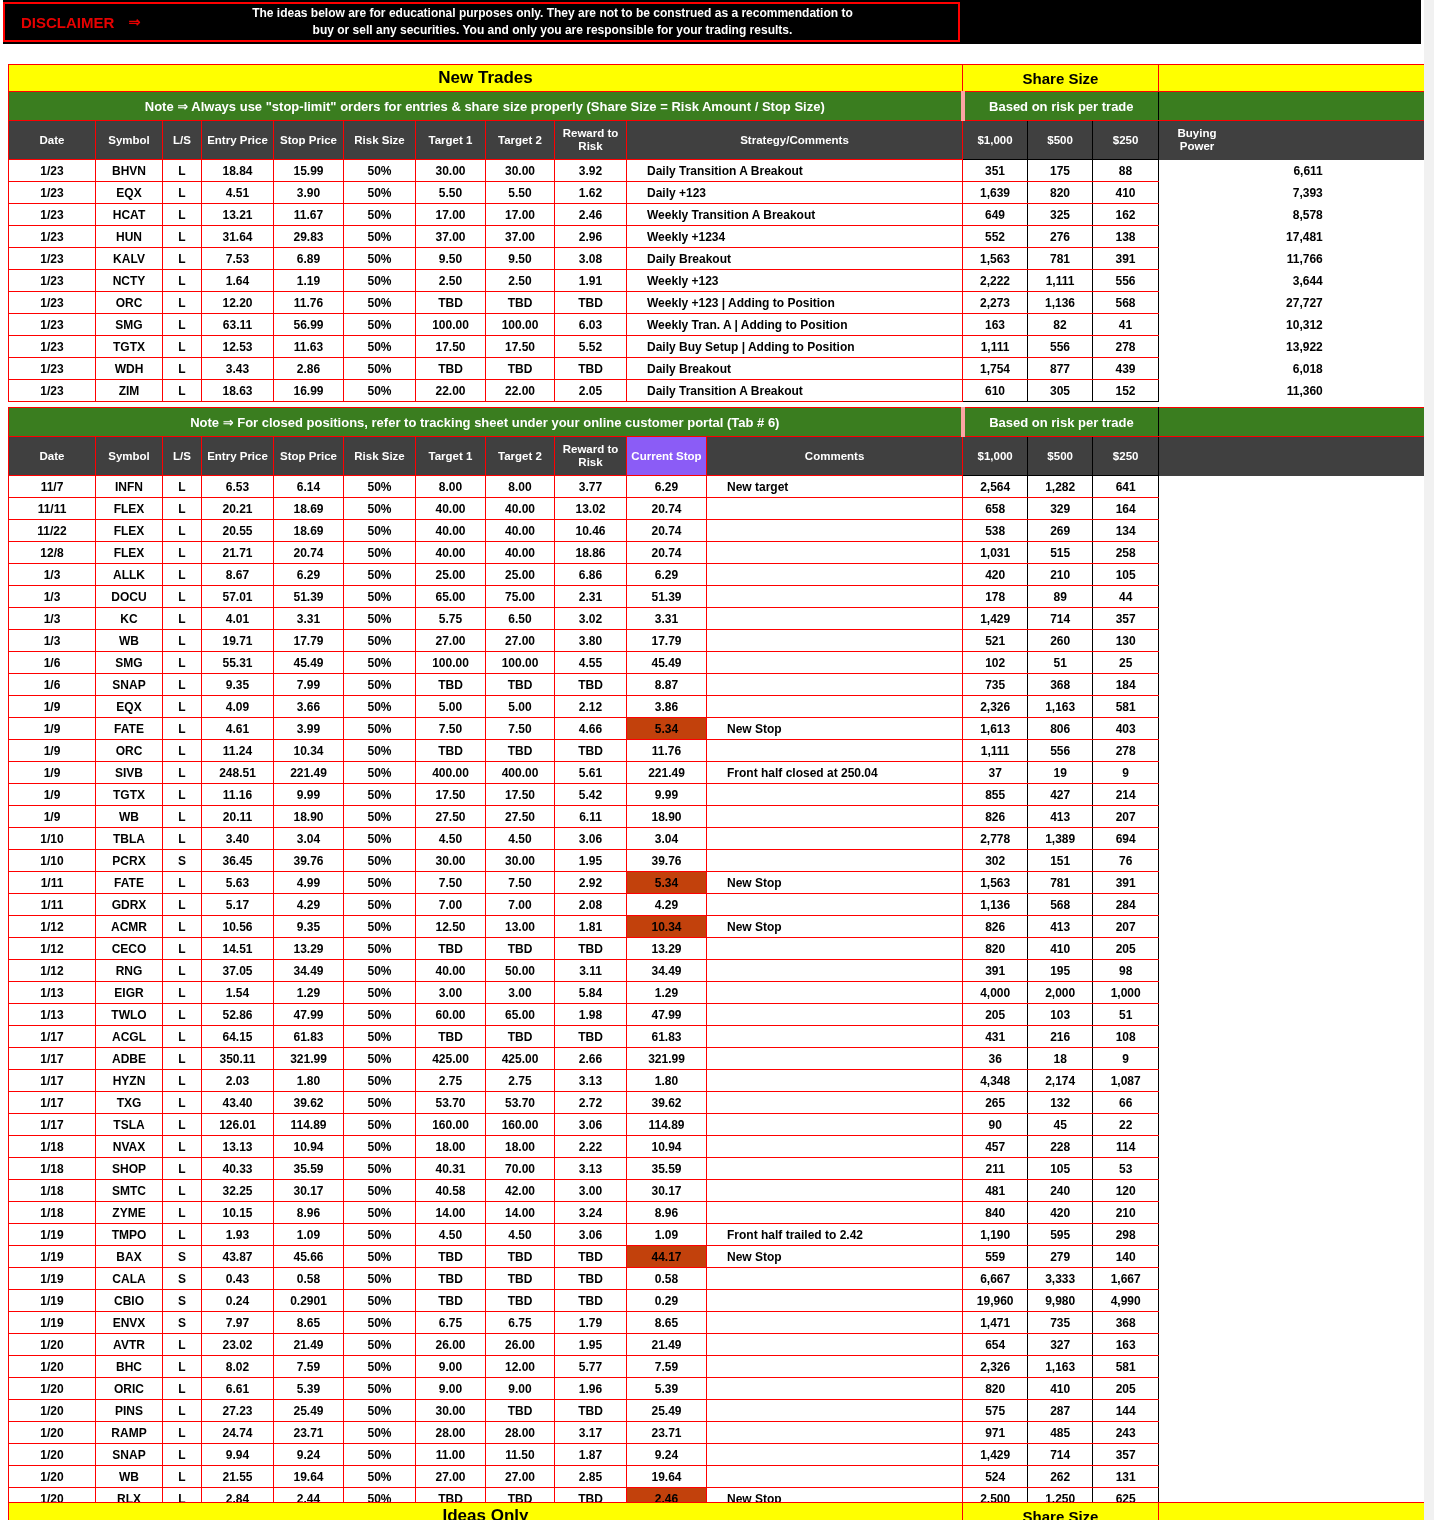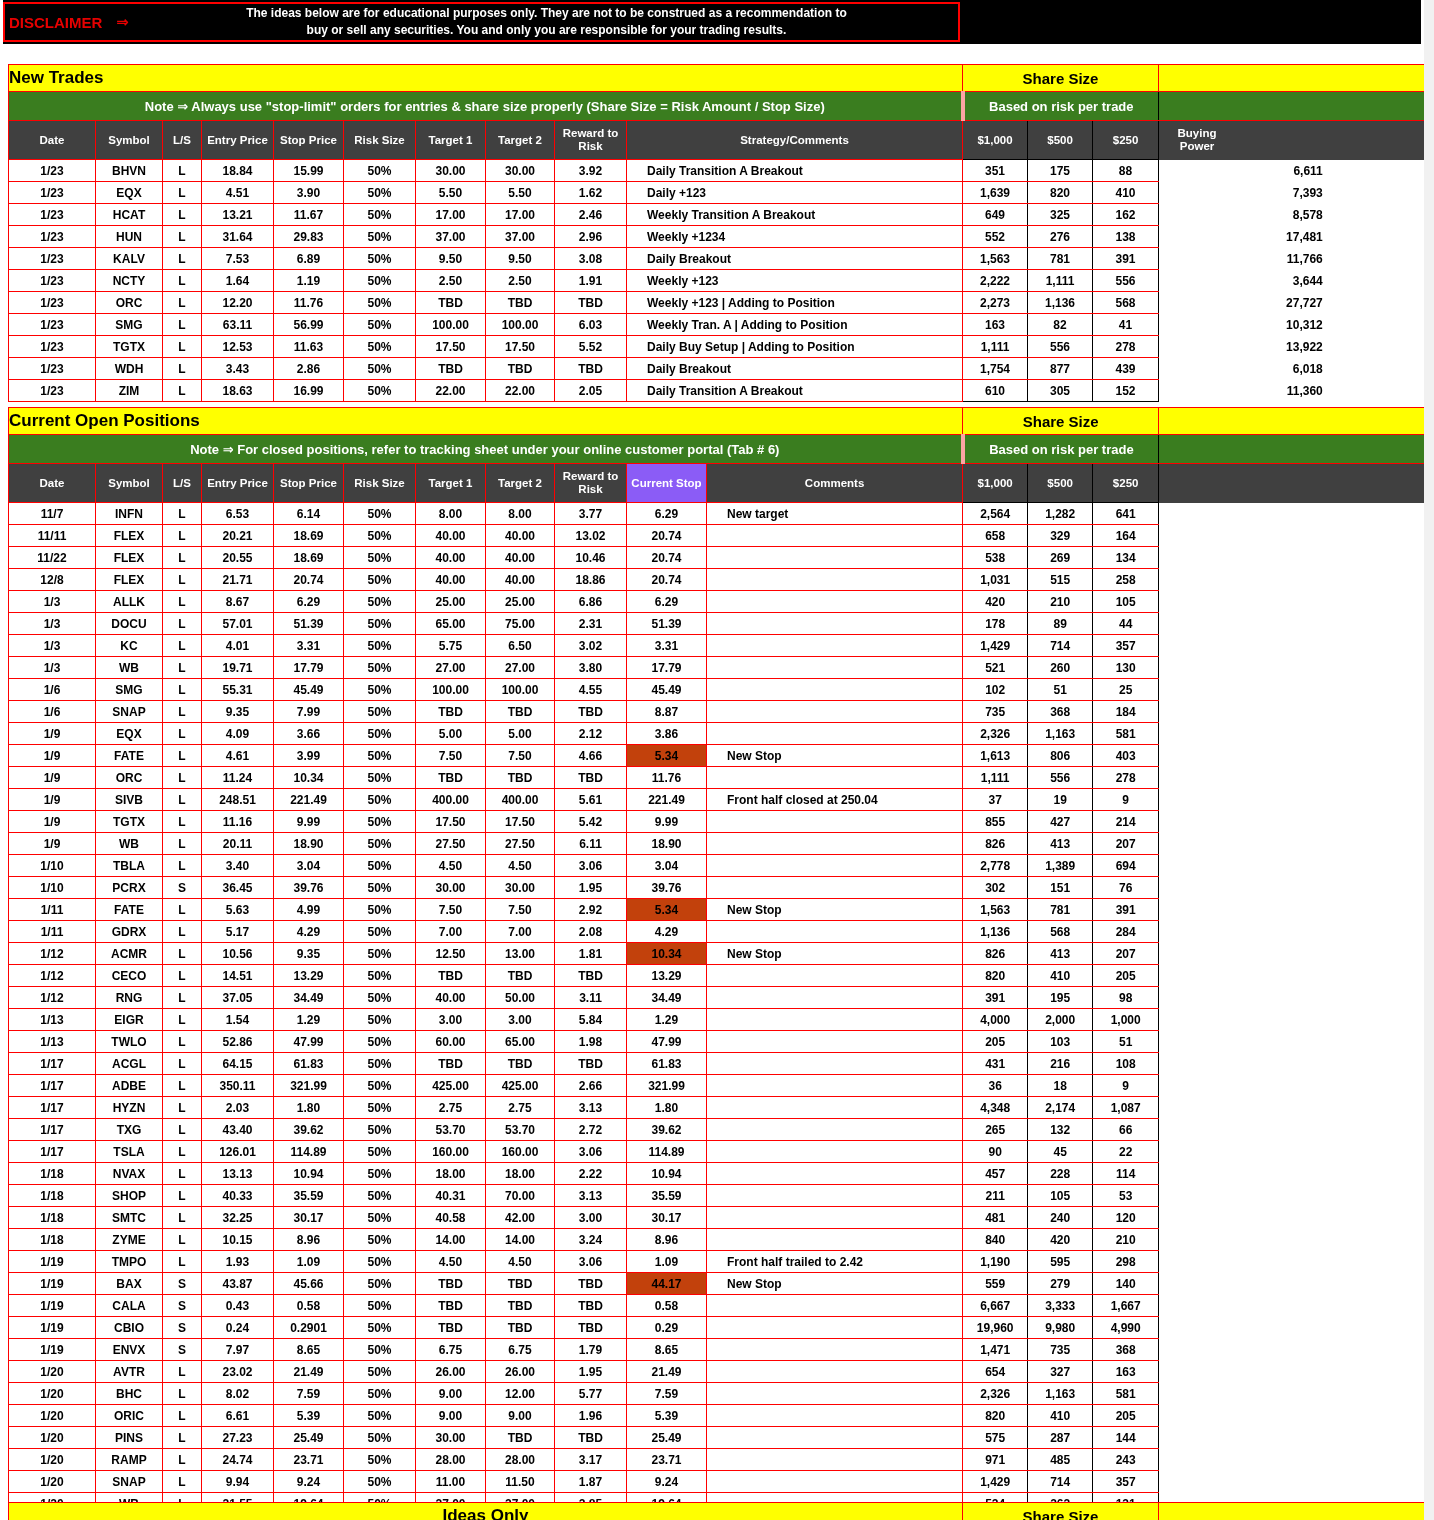--- a/index.html
+++ b/index.html
@@ -8,33 +8,33 @@
     background:#ffffff;
     font-family:"Liberation Sans","DejaVu Sans",sans-serif;
     font-weight:bold;color:#000;
   }
   .right-strip{position:absolute;top:0;right:0;width:10px;height:1520px;background:#f1f1f1}
 
   
   .disc{position:absolute;left:3px;top:0;width:1418px;height:44px;background:#000}
   .disc-box{box-sizing:border-box;margin-top:2px;width:957px;height:40px;border:2px solid #ff0000;
     display:flex;align-items:center;color:#fff}
-  .disc-label{color:#e60000;font-size:15px;padding-left:4px;white-space:nowrap}
+  .disc-label{color:#e60000;font-size:15px;padding-left:16px;white-space:nowrap}
   .disc-arrow{color:#e60000;font-size:15px;padding:0 12px 0 14px}
   .disc-text{flex:1;text-align:center;font-size:12px;line-height:17px;padding-right:6px}
 
   
   .t1{position:absolute;left:8px;top:64px}
   .t2{position:absolute;left:8px;top:407px}
   .t3{position:absolute;left:8px;top:1502px;width:1416px;height:18px;overflow:hidden}
   table{border-collapse:collapse;table-layout:fixed;width:1416px}
   td,th{padding:0;overflow:hidden;white-space:nowrap;font-weight:bold}
 
   .band-y td{background:#ffff00;border:1px solid #ff0000;height:26px}
-  .ttl{font-size:17px;}
+  .ttl{font-size:17px;text-align:center}
   .ttl-share{font-size:15px;text-align:center}
 
   .band-g td{background:#3a7d1f;border:1px solid #ff0000;color:#fff;height:28px;font-size:13px;text-align:center}
   .band-g td.note-share{border-left:4px solid #fca5a5;border-right:1px solid #000}
 
   .hdr th{background:#404040;color:#fff;font-size:11.5px;line-height:13px;height:38px;
     border:1px solid #ff0000;text-align:center;white-space:normal}
   .hdr th.share-h{border:1px solid #000}
   .hdr th.stop-h{background:#8b5cf6}
   .hdr th.ext-h{border:1px solid #404040;border-left:1px solid #000;text-align:center;vertical-align:middle}
@@ -306,25 +306,20 @@
         <col style="width:69px">
     <col style="width:72px">
         <col style="width:80px">
         <col style="width:256px">
         <col style="width:65px">
     <col style="width:65px">
         <col style="width:66px">
         <col style="width:266px">
   </colgroup>
   <thead>
-    <tr class="band-y">
-      <td colspan="11" class="ttl">Current Open Positions</td>
-      <td colspan="3" class="ttl-share">Share Size</td>
-      <td></td>
-    </tr>
     <tr class="band-g">
       <td colspan="11">Note ⇒ For closed positions, refer to tracking sheet under your online customer portal (Tab # 6)</td>
       <td colspan="3" class="note-share">Based on risk per trade</td>
       <td></td>
     </tr>
     <tr class="hdr">
       <th>Date</th>
       <th>Symbol</th>
       <th>L/S</th>
       <th>Entry Price</th>

